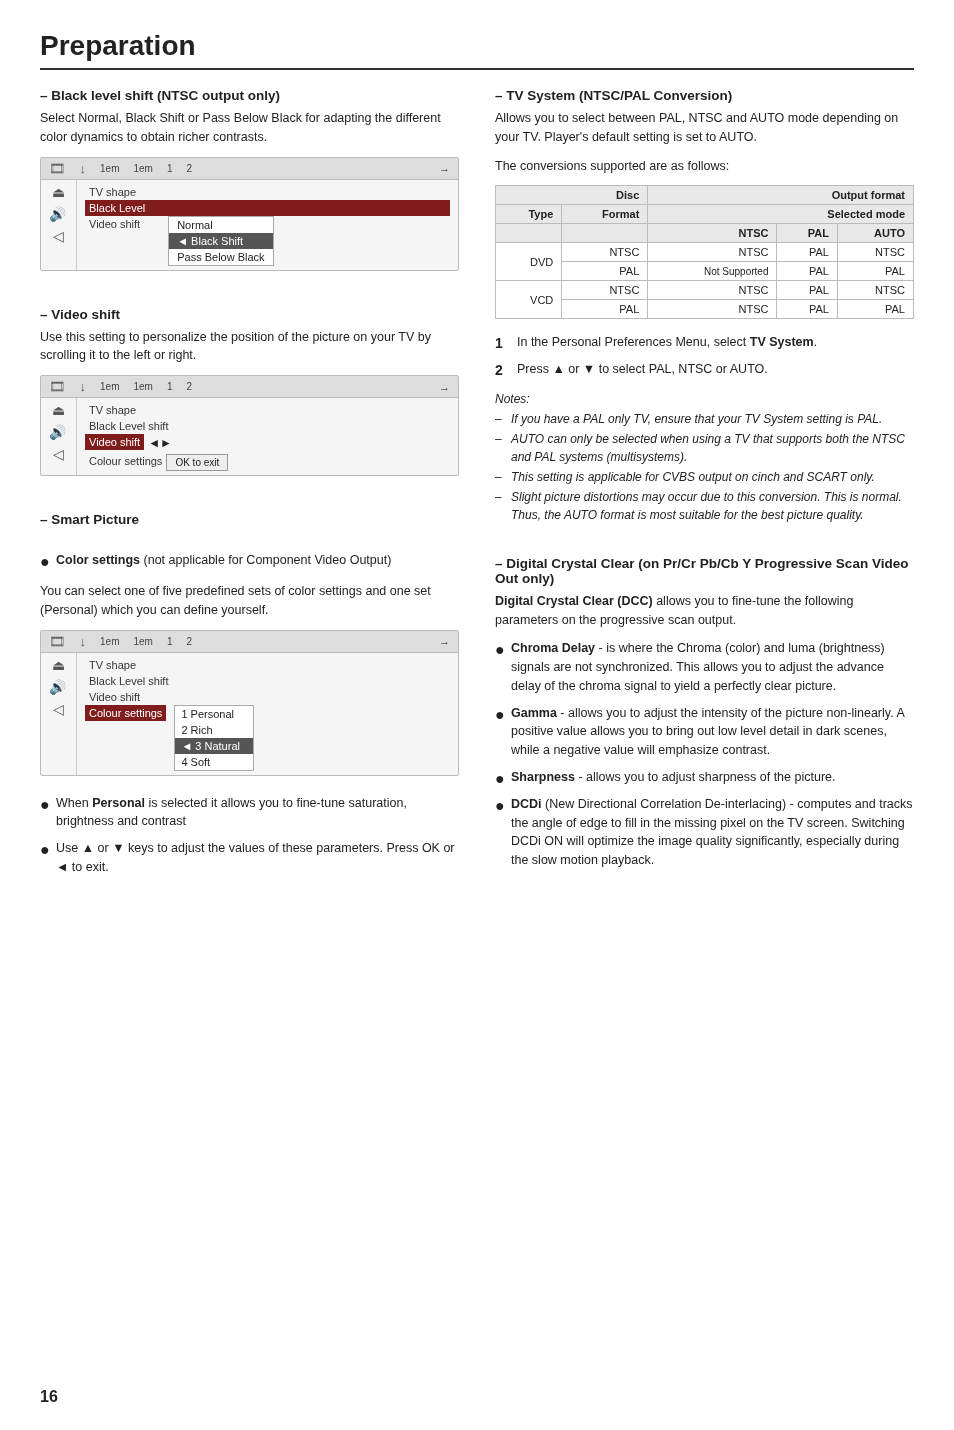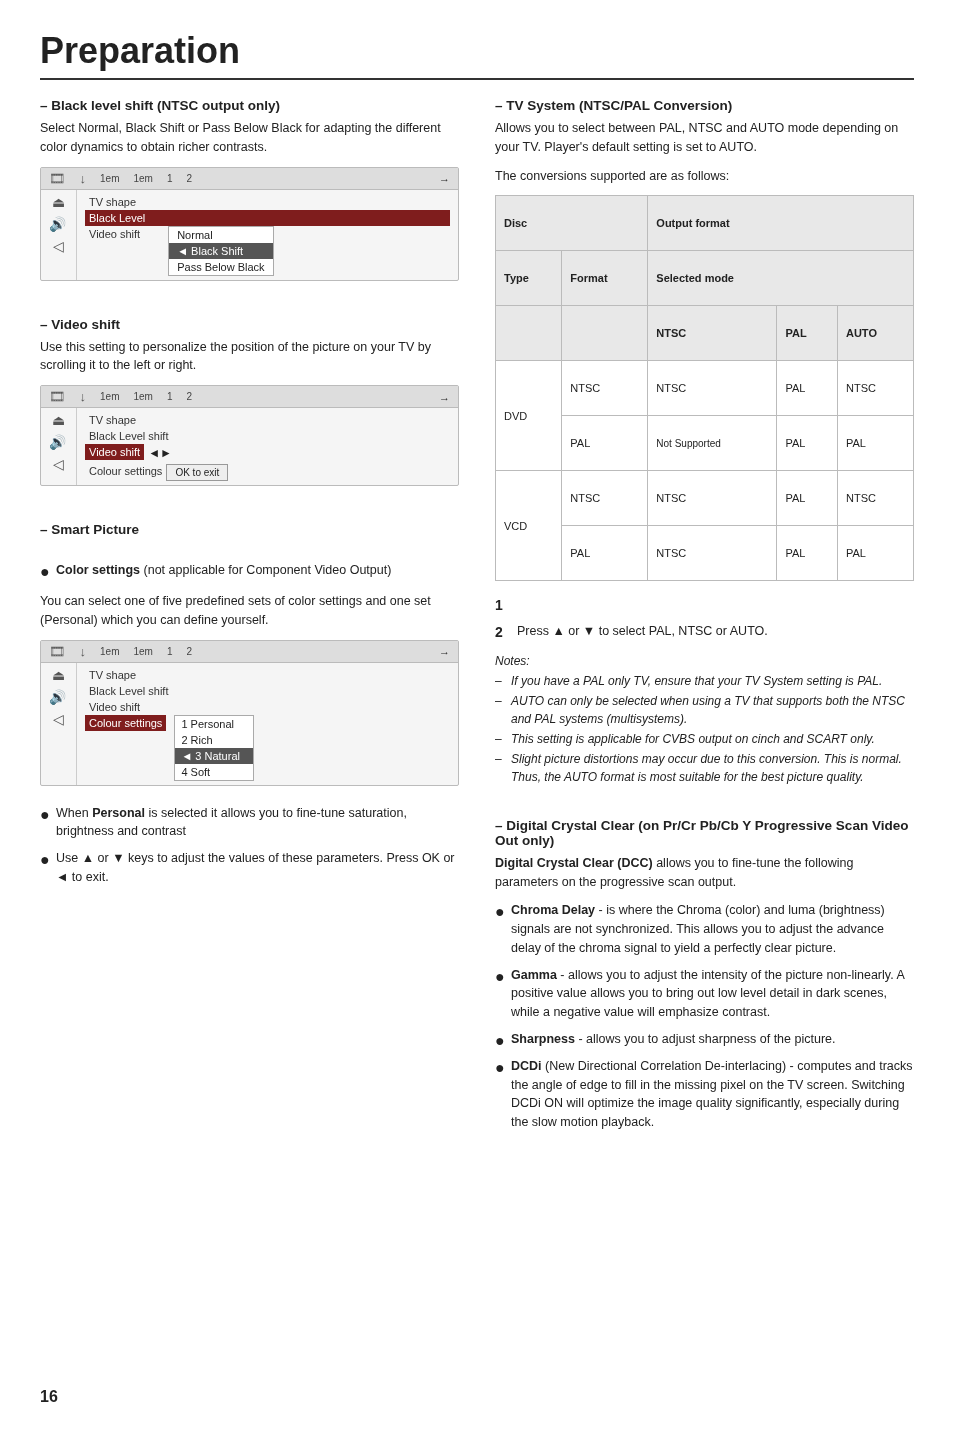--- a/index.html
+++ b/index.html
@@ -6,21 +6,21 @@
     body {
       font-family: Arial, Helvetica, sans-serif;
       font-size: 13px;
       color: #222;
       background: #fff;
       width: 954px;
       min-height: 1430px;
       padding: 30px 40px 40px 40px;
     }
     h1.page-title {
-      font-size: 36px;
+      font-size: 28px;
       font-weight: bold;
       border-bottom: 2px solid #333;
       padding-bottom: 6px;
       margin-bottom: 18px;
     }
     .two-col {
       display: grid;
       grid-template-columns: 1fr 1fr;
       gap: 12px 36px;
     }
@@ -139,22 +139,22 @@
     }
     
     .conv-table {
       border-collapse: collapse;
       font-size: 11px;
       margin-bottom: 14px;
       width: 100%;
     }
     .conv-table th, .conv-table td {
       border: 1px solid #bbb;
-      padding: 21px 8px;
-      text-align: left;
+      padding: 3px 8px;
+      text-align: right;
     }
     .conv-table th {
       background: #e8e8e8;
       font-weight: bold;
     }
     
     .steps {
       margin-bottom: 10px;
     }
     .step-item {
@@ -427,20 +427,21 @@
             <td>NTSC</td>
             <td>PAL</td>
             <td>PAL</td>
           </tr>
         </tbody>
       </table>
 
       <div class="steps">
         <div class="step-item">
           <span class="step-num">1</span>
+          <span>In the Personal Preferences Menu, select <b>TV System</b>.</span>
         </div>
         <div class="step-item">
           <span class="step-num">2</span>
           <span>Press ▲ or ▼ to select PAL, NTSC or AUTO.</span>
         </div>
       </div>
 
       <div class="notes-block">
         <div class="notes-label">Notes:</div>
         <div class="note-line">

